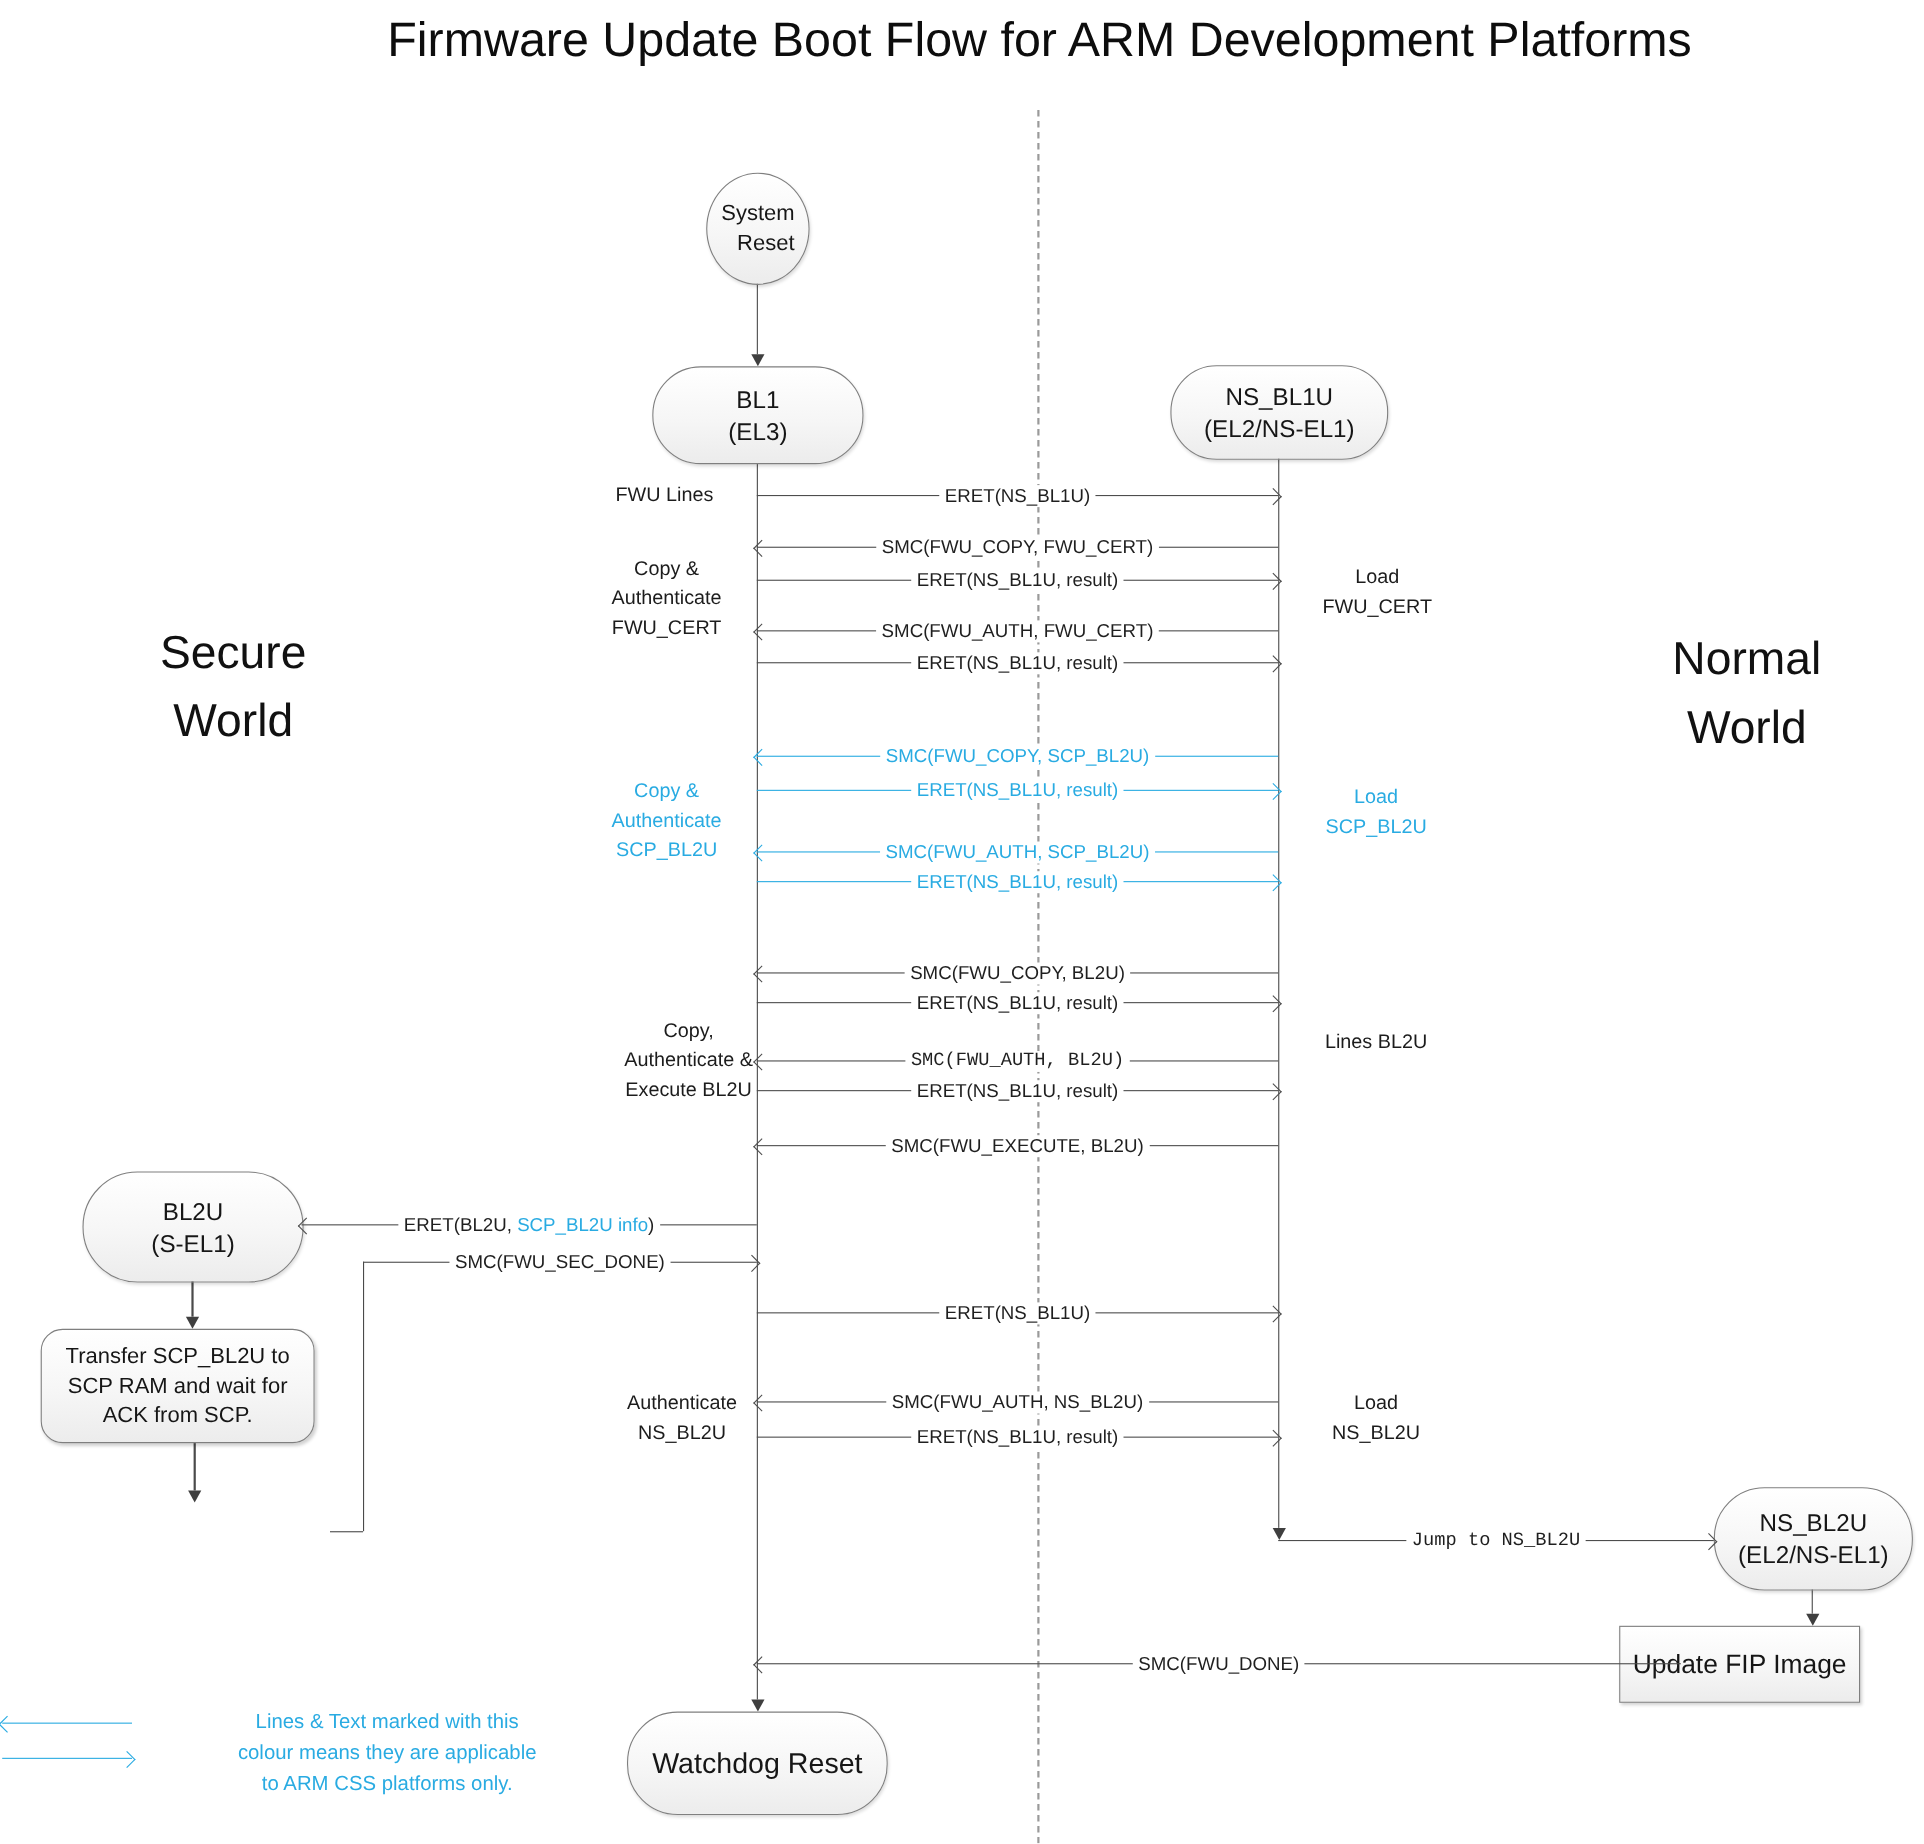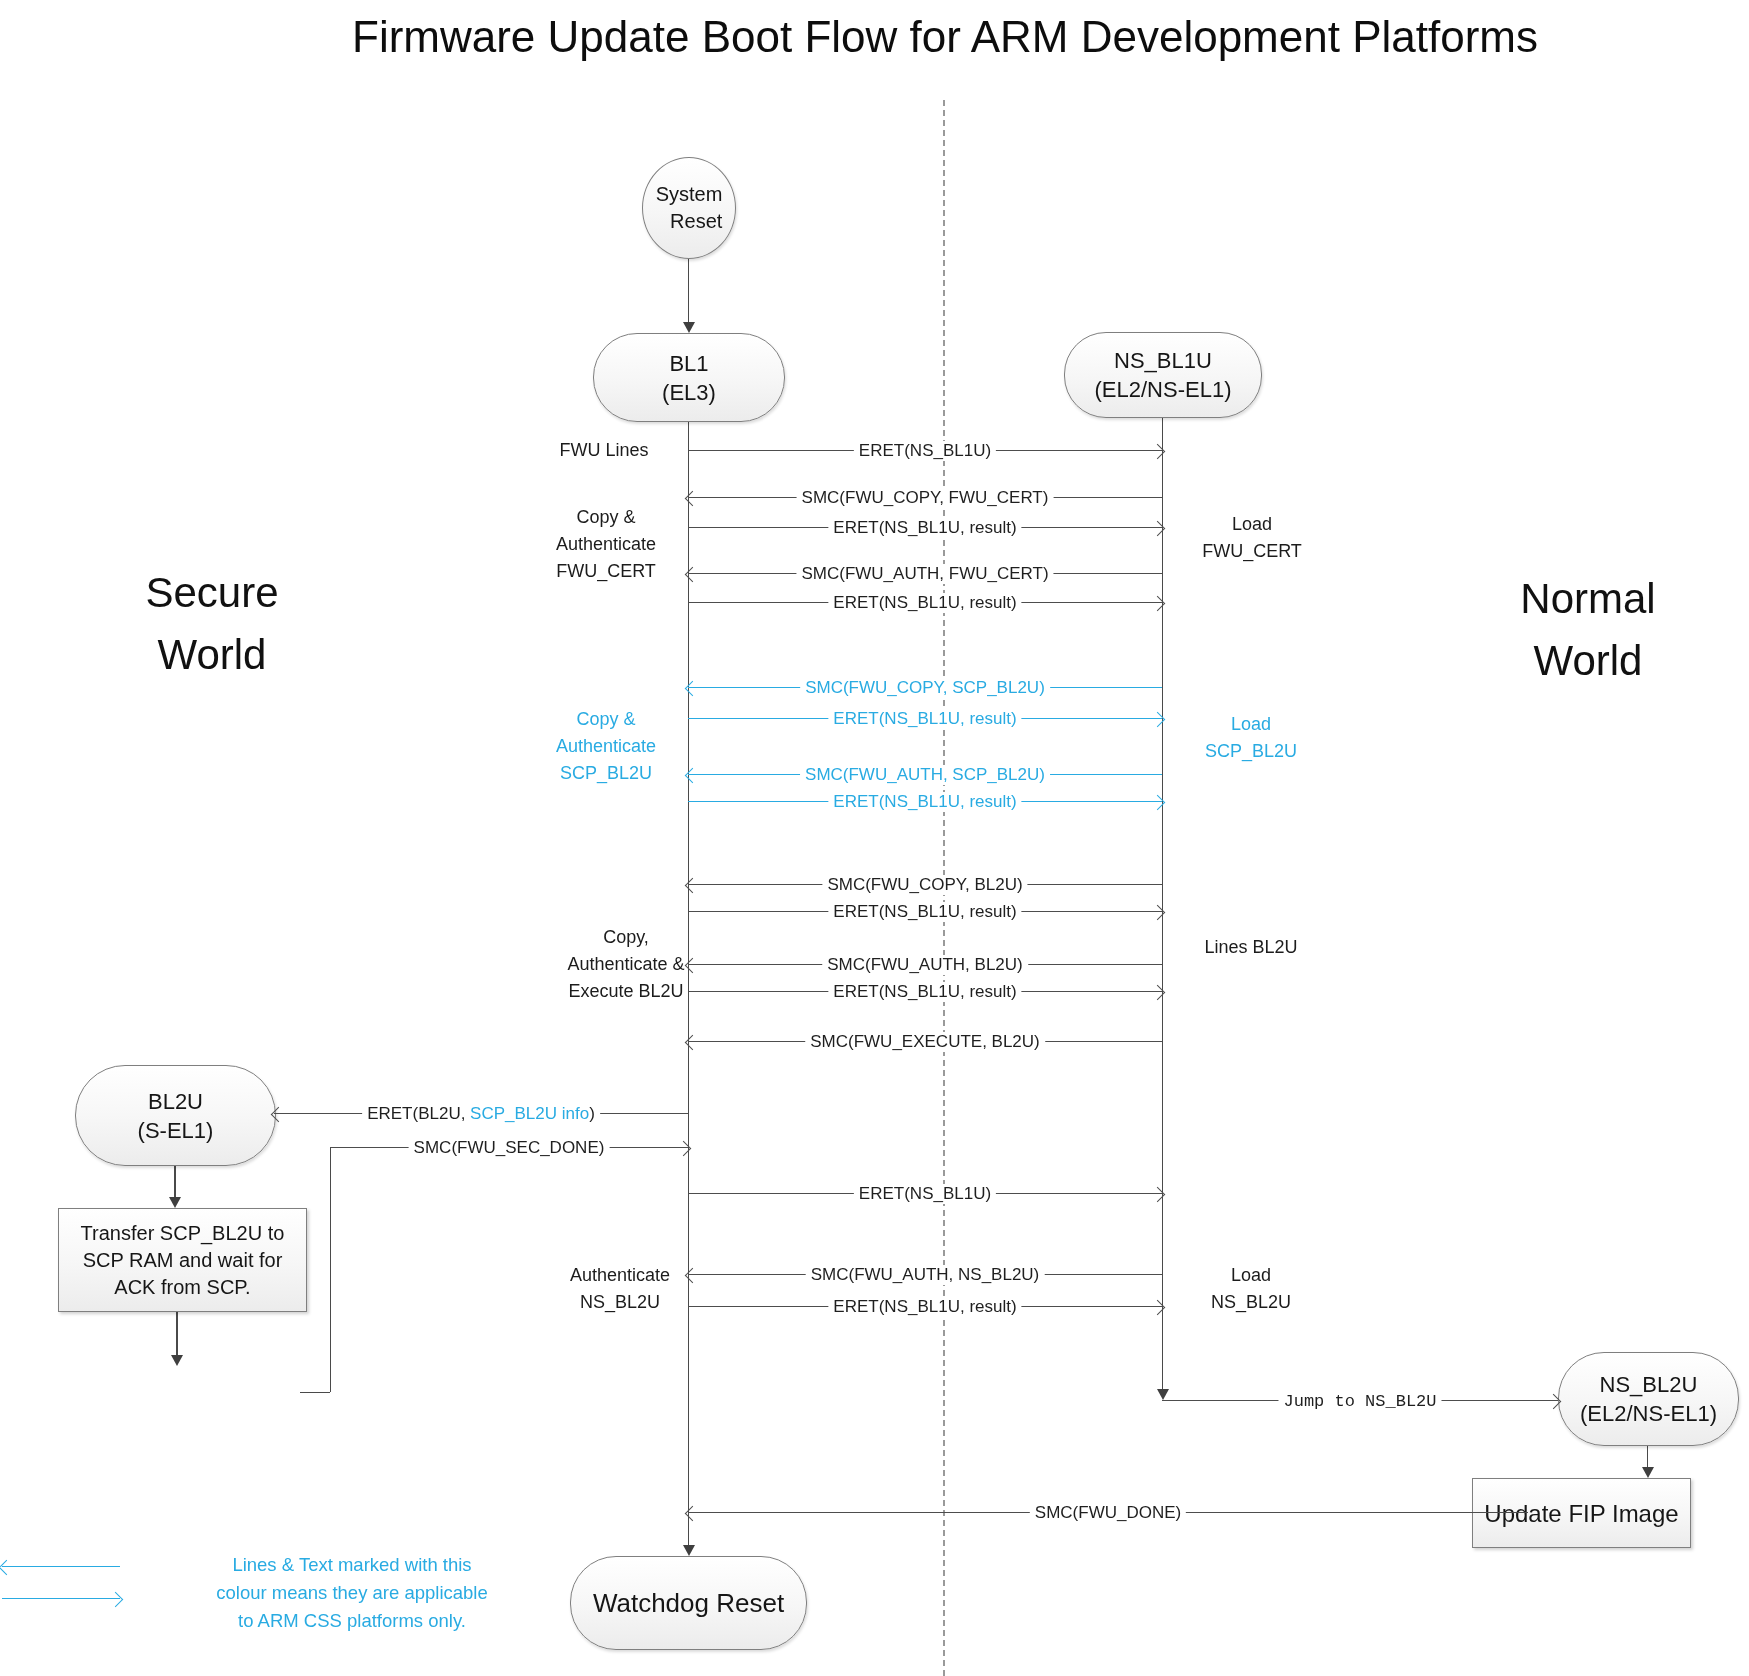--- a/index.html
+++ b/index.html
@@ -90,21 +90,21 @@
 (EL3)</span>
   </div>
   <div class="node" style="left:1064px;top:332px;width:196px;height:84px;border-radius:42px;">
     <span class="node-label">NS_BL1U
 (EL2/NS-EL1)</span>
   </div>
   <div class="node" style="left:75px;top:1065px;width:199px;height:99px;border-radius:50px;">
     <span class="node-label">BL2U
 (S-EL1)</span>
   </div>
-  <div class="node rect" style="left:58px;top:1208px;width:247px;height:102px;">
+  <div class="node rect" style="left:37px;top:1208px;width:247px;height:102px;border-radius:20px;">
     <span class="node-label blue-text">Transfer SCP_BL2U to
 SCP RAM and wait for
 ACK from SCP.</span>
   </div>
   <div class="node" style="left:1558px;top:1352px;width:179px;height:92px;border-radius:46px;">
     <span class="node-label">NS_BL2U
 (EL2/NS-EL1)</span>
   </div>
   <div class="node rect fip" style="left:1472px;top:1478px;width:217px;height:68px;">
     <span class="node-label">Update FIP Image</span>
@@ -141,21 +141,21 @@
   <div class="msg right blue" style="left:688px;top:801px;width:474px;">
     <span class="lbl">ERET(NS_BL1U, result)</span>
     </div>
 
   <div class="msg left" style="left:688px;top:884px;width:474px;">
     <span class="lbl">SMC(FWU_COPY, BL2U)</span>
     </div>
   <div class="msg right" style="left:688px;top:911px;width:474px;">
     <span class="lbl">ERET(NS_BL1U, result)</span>
     </div>
-  <div class="msg left" style="left:688px;top:964px;width:474px;">
+  <div class="msg left" style="left:688px;top:964px;width:474px;font-family:Liberation Mono, monospace;">
     <span class="lbl">SMC(FWU_AUTH, BL2U)</span>
     </div>
   <div class="msg right" style="left:688px;top:991px;width:474px;">
     <span class="lbl">ERET(NS_BL1U, result)</span>
     </div>
   <div class="msg left" style="left:688px;top:1041px;width:474px;">
     <span class="lbl">SMC(FWU_EXECUTE, BL2U)</span>
     </div>
 
   <div class="msg left" style="left:274px;top:1113px;width:414px;">

